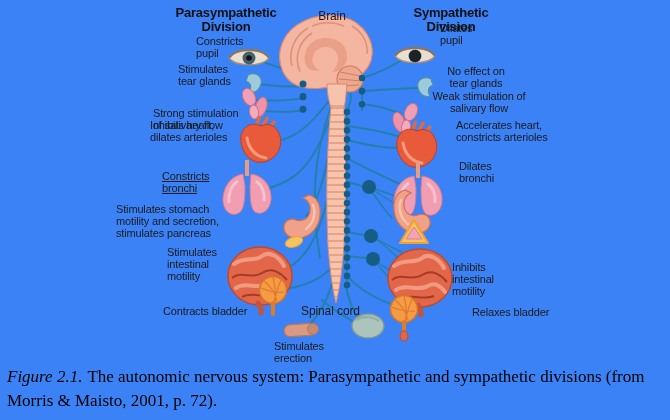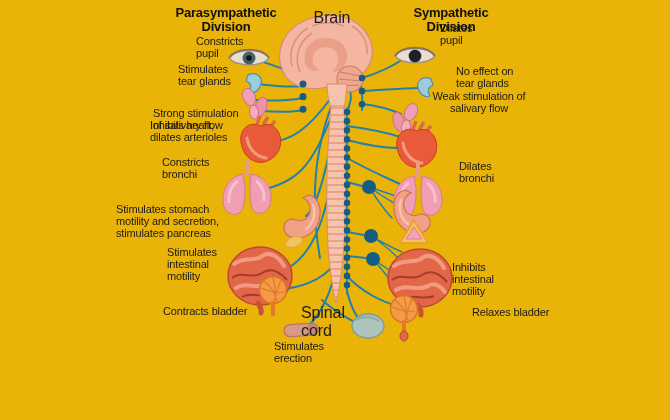--- a/index.html
+++ b/index.html
@@ -1,21 +1,21 @@
 <!DOCTYPE html>
 <html><head>
 <meta charset="utf-8">
 <style>
   html,body { margin:0; padding:0; background:#ffffff; }
   body { width:670px; height:420px; font-family:"Liberation Sans", sans-serif; }
-  .fig { position:relative; width:670px; height:420px; background:#eab308; overflow:hidden; }
+  .fig { position:relative; width:670px; height:420px; background:#3b82f6; overflow:hidden; }
   .art { position:absolute; left:0; top:0; }
   .lbl { position:absolute; font-size:11px; line-height:1.08; color:#1b1b1b; letter-spacing:-0.15px; }
   .ttl { position:absolute; font-weight:bold; font-size:13px; line-height:1.08; text-align:center; color:#101010; letter-spacing:-0.2px; }
-  .anat { position:absolute; font-size:16px; color:#1b1b1b; letter-spacing:-0.1px; }
+  .anat { position:absolute; font-size:12px; color:#1b1b1b; letter-spacing:-0.1px; }
   .ra { }
   .ca { text-align:center; }
   .caption { position:absolute; left:7px; top:365px; width:659px;
              font-family:"Liberation Serif", serif; font-size:17px; line-height:1.4; color:#000; }
   .caption .fl { font-style:italic; margin-right:5px; }
   .nv { fill:none; stroke-width:2; stroke-linecap:round; }
   .nvthin { fill:none; stroke-width:1.4; stroke-linecap:round; }
 </style>
 </head>
 <body>
@@ -216,27 +216,31 @@
 
   <div class="ttl" style="left:156px; top:6px; width:140px;">Parasympathetic Division</div>
   <div class="anat ca" style="left:308px; top:9px; width:48px;">Brain</div>
   <div class="ttl" style="left:391px; top:6px; width:120px;">Sympathetic Division</div>
   <div class="anat" style="left:301px; top:304px; width:72px;">Spinal cord</div>
 
   <div class="lbl" style="left:196px; top:36px; width:66px;">Constricts pupil</div>
   <div class="lbl" style="left:178px; top:64px; width:62px;">Stimulates tear glands</div>
   <div class="lbl" style="left:153px; top:92px; width:97px;margin-top:16px;">Strong stimulation of salivary flow</div>
   <div class="lbl ra" style="left:150px; top:120px; width:83px;">Inhibits heart, dilates arterioles</div>
-  <div class="lbl" style="left:162px; top:157px; width:60px;">Constricts bronchi</div>
+  <div class="lbl" style="left:162px; top:171px; width:60px;text-decoration:underline;">Constricts bronchi</div>
   <div class="lbl ra" style="left:116px; top:204px; width:118px;">Stimulates stomach motility and secretion, stimulates pancreas</div>
   <div class="lbl" style="left:167px; top:247px; width:58px;">Stimulates intestinal motility</div>
   <div class="lbl" style="left:163px; top:306px; width:98px;">Contracts bladder</div>
   <div class="lbl" style="left:274px; top:341px; width:60px;">Stimulates erection</div>
 
   <div class="lbl" style="left:440px; top:23px; width:50px;">Dilates pupil</div>
-  <div class="lbl" style="left:456px; top:66px; width:72px;">No effect on tear glands</div>
+  <div class="lbl" style="left:440px; top:66px; width:72px;text-align:center;">No effect on tear glands</div>
   <div class="lbl ca" style="left:430px; top:91px; width:98px;">Weak stimulation of salivary flow</div>
+  <div class="lbl" style="left:456px; top:120px; width:94px;">Accelerates heart, constricts arterioles</div>
   <div class="lbl" style="left:459px; top:161px; width:50px;">Dilates bronchi</div>
   <div class="lbl" style="left:452px; top:262px; width:56px;">Inhibits intestinal motility</div>
   <div class="lbl" style="left:428px; top:307px; width:92px;padding-left:44px;">Relaxes bladder</div>
 
+  <div class="caption">
+    <span class="fl">Figure 2.1.</span><span>The autonomic nervous system: Parasympathetic and sympathetic divisions (from Morris &amp; Maisto, 2001, p. 72).</span>
+  </div>
 
 </div>
 
 </body></html>

